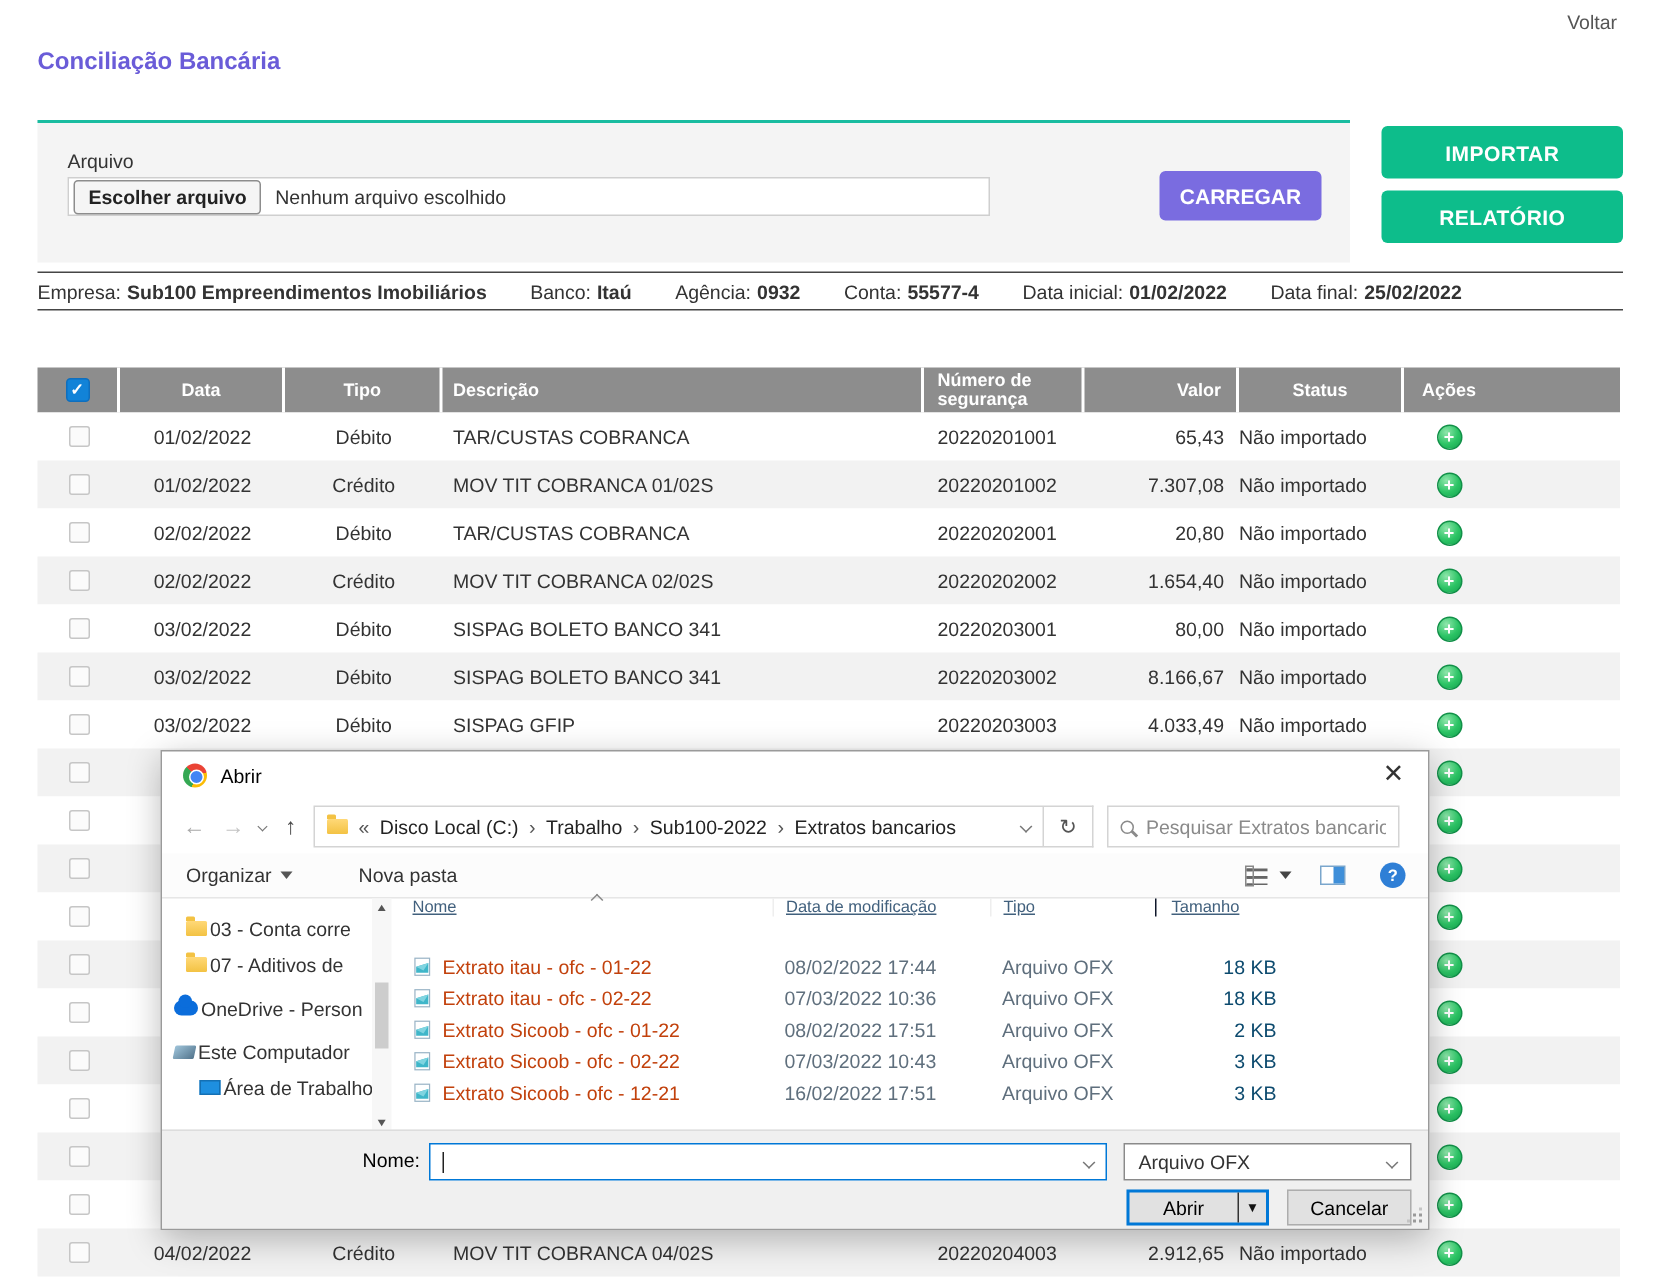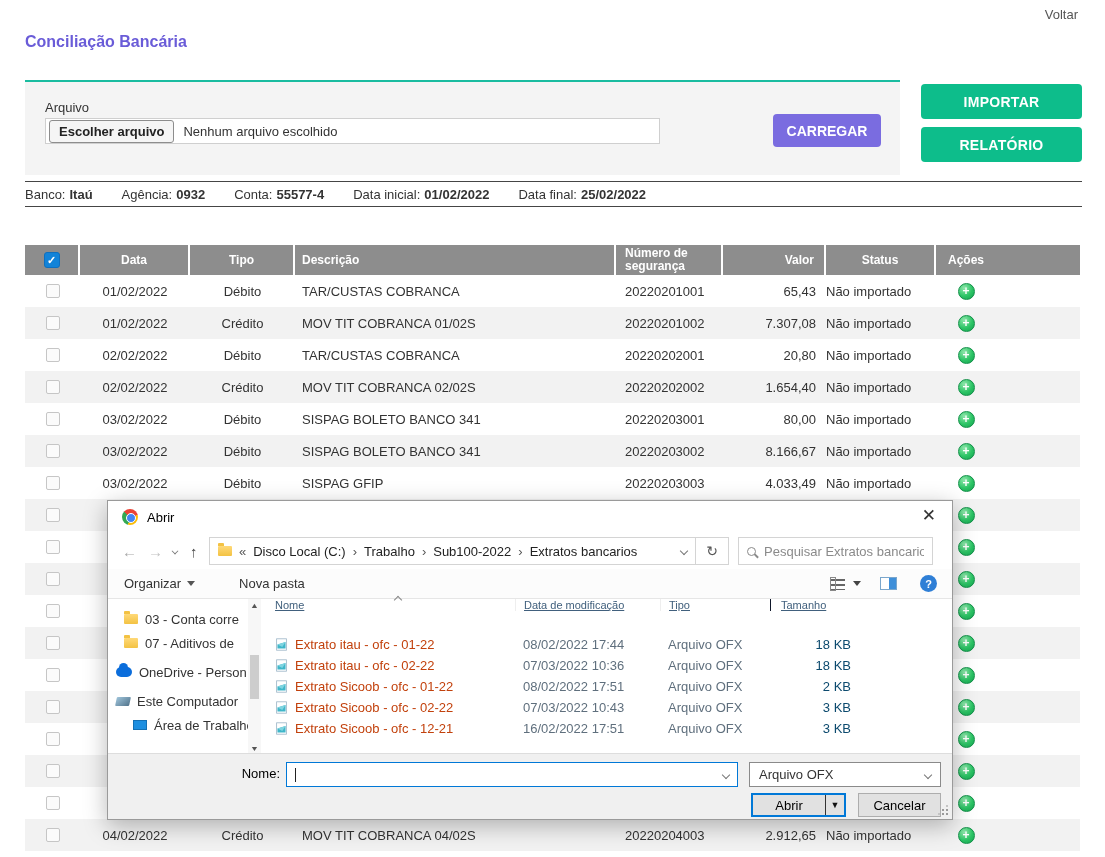--- a/index.html
+++ b/index.html
@@ -139,21 +139,21 @@
   .pane-icon { position:absolute; left:772px; width:17px; height:13px; border:1px solid #7aa6cc; background:#fff; cursor:pointer; }
   .pane-icon::before { content:""; position:absolute; right:0; top:0; width:7px; height:11px; background:#3f8fd9; }
   .help-icon {
     position:absolute; left:812px; width:17px; height:17px; border-radius:50%;
     background:#2f7fd6; color:#fff; font-size:11px; font-weight:bold;
     display:flex; align-items:center; justify-content:center; cursor:pointer;
   }
 
   .dlg-main { position:relative; height:156px; display:flex; }
   .dlg-sidebar { width:140px; padding-top:8px; overflow:hidden; }
-  .side-item { display:flex; align-items:center; gap:7px; height:24px; padding-left:8px; cursor:pointer; white-space:nowrap; overflow:hidden; }
+  .side-item { display:flex; align-items:center; gap:2px; height:24px; padding-left:8px; cursor:pointer; white-space:nowrap; overflow:hidden; }
   .side-item.indent1 { padding-left:16px; }
   .side-item.indent2 { padding-left:25px; }
   .side-item.gap-top { margin-top:5px; }
   .folder-ic { width:14px; height:10px; background:linear-gradient(#ffd978,#f3c243); position:relative; border-radius:1px; flex:none; }
   .folder-ic::before { content:""; position:absolute; top:-3px; left:0; width:6px; height:3px; background:#f3c243; border-radius:1px 1px 0 0; }
   .cloud-ic { width:16px; height:10px; background:#0b6ddb; border-radius:8px; position:relative; flex:none; }
   .cloud-ic::before { content:""; position:absolute; left:3px; top:-4px; width:9px; height:9px; background:#0b6ddb; border-radius:50%; }
   .pc-ic { width:14px; height:9px; background:linear-gradient(135deg,#9fc4da,#52748c); transform:skewX(-12deg); border-radius:1px; flex:none; }
   .desk-ic { width:14px; height:10px; background:#1e8fe0; border:1px solid #1470b4; position:relative; flex:none; }
   .scrollbar { width:13px; background:#f7f7f7; display:flex; flex-direction:column; align-items:center; justify-content:space-between; padding:2px 0; }
@@ -217,20 +217,21 @@
     <button class="choose-btn">Escolher arquivo</button>
     <span class="no-file">Nenhum arquivo escolhido</span>
   </div>
   <button class="carregar-btn">CARREGAR</button>
 </div>
 <button class="green-btn importar-btn">IMPORTAR</button>
 <button class="green-btn relatorio-btn">RELATÓRIO</button>
 
 <div class="info-bar">
 
+    <span class="info-item"><span>Empresa:</span><b>Sub100 Empreendimentos Imobiliários</b></span>
 
     <span class="info-item"><span>Banco:</span><b>Itaú</b></span>
 
     <span class="info-item"><span>Agência:</span><b>0932</b></span>
 
     <span class="info-item"><span>Conta:</span><b>55577-4</b></span>
 
     <span class="info-item"><span>Data inicial:</span><b>01/02/2022</b></span>
 
     <span class="info-item"><span>Data final:</span><b>25/02/2022</b></span>

